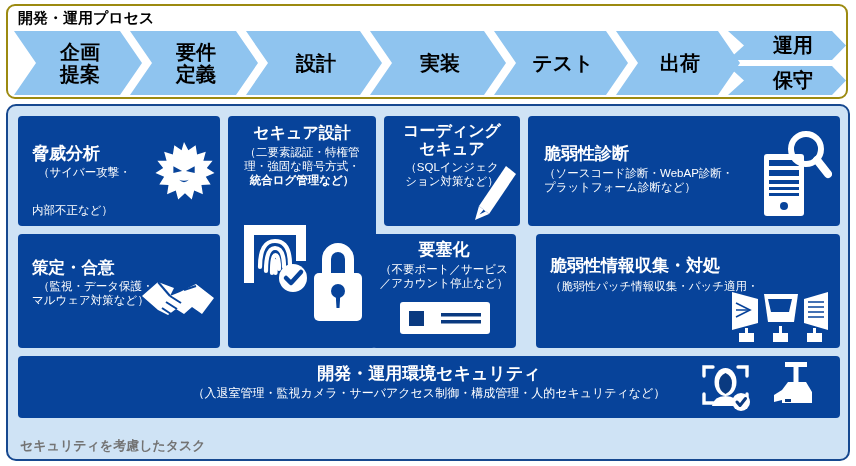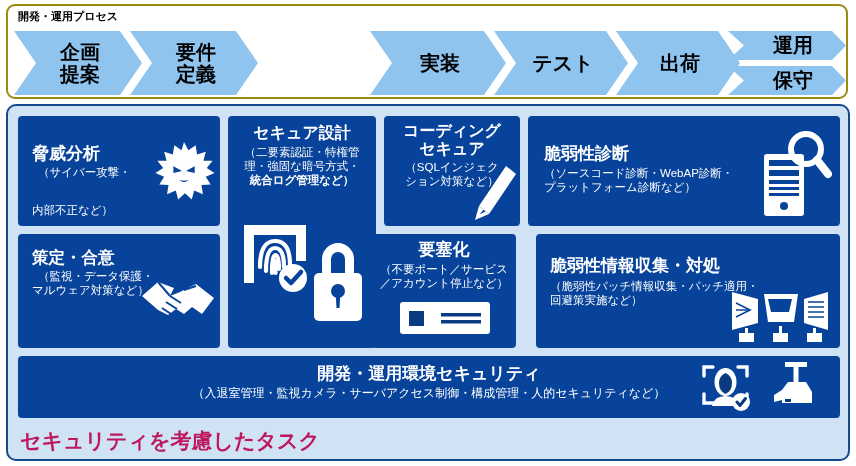--- a/index.html
+++ b/index.html
@@ -27,21 +27,21 @@
     height: 95px;
     border: 2px solid #9c8a10;
     border-radius: 9px;
     background: #ffffff;
     box-sizing: border-box;
   }
   .process-title {
     position: absolute;
     left: 10px;
     top: 3px;
-    font-size: 11px;
+    font-size: 15px;
     font-weight: bold;
     color: #000000;
     letter-spacing: 0px;
     white-space: nowrap;
   }
   .chevrons {
     position: absolute;
     left: 6px;
     top: 25px;
     height: 64px;
@@ -104,23 +104,23 @@
     height: 357px;
     background: #cfe3f5;
     border: 2px solid #16488f;
     border-radius: 10px;
     box-sizing: border-box;
   }
   .sec-panel-label {
     position: absolute;
     left: 12px;
     bottom: 4px;
-    font-size: 21px;
+    font-size: 13px;
     font-weight: bold;
-    color: #be185d;
+    color: #737373;
     white-space: nowrap;
   }
 
   
   .card {
     position: absolute;
     background: #07439a;
     border-radius: 4px;
     box-sizing: border-box;
     color: #ffffff;
@@ -161,20 +161,23 @@
       <div class="chev first" style="left:0px; width:128px;">
         <span class="cline">企画</span>
         <span class="cline">提案</span>
       </div>
 
       <div class="chev" style="left:116px; width:128px;">
         <span class="cline">要件</span>
         <span class="cline">定義</span>
       </div>
 
+      <div class="chev" style="left:232px; width:136px;">
+        <span class="cline">設計</span>
+      </div>
 
       <div class="chev" style="left:356px; width:136px;">
         <span class="cline">実装</span>
       </div>
 
       <div class="chev" style="left:480px; width:134px;">
         <span class="cline">テスト</span>
       </div>
 
       <div class="chev" style="left:602px; width:124px;">
@@ -291,21 +294,21 @@
           </g>
 
           <circle cx="50" cy="19" r="15" fill="none" stroke="#ffffff" stroke-width="6"></circle>
           <path d="M61 30 L72 44" stroke="#ffffff" stroke-width="8" stroke-linecap="round"></path>
         </svg>
       </div>
     </div>
 
     <div class="card" style="left:10px; top:128px; width:202px; height:114px;">
       <div class="card-text-block lft" style="left:14px; top:14px; width:180px;">
-        <div class="t" style="font-size:16.5px; margin-top:0;">策定・合意</div>
+        <div class="t" style="font-size:16.5px; margin-top:10px;">策定・合意</div>
         <div class="s" style="font-size:11.5px; margin-top:2px; text-indent:6px;">（監視・データ保護・</div>
         <div class="s" style="font-size:11.5px;">マルウェア対策など）</div>
       </div>
       <div class="icon-wrap" style="left:122px; top:40px;">
         <svg width="78" height="58" viewBox="0 0 78 58">
           <g fill="#ffffff">
             <path d="M2 22 L18 8 L34 14 L30 22 L40 18 L56 10 L74 24 L62 40 L52 33 L44 40 L36 35 L28 41 L18 36 Z"></path>
           </g>
           <g fill="none" stroke="#07439a" stroke-width="2">
             <path d="M30 22 L41 29"></path>
@@ -331,21 +334,20 @@
           <rect x="41" y="11" width="40" height="3.5" fill="#0a3a80"></rect>
           <rect x="41" y="18" width="40" height="3.5" fill="#0a3a80"></rect>
         </svg>
       </div>
     </div>
 
     <div class="card" style="left:528px; top:128px; width:304px; height:114px;">
       <div class="card-text-block lft" style="left:14px; top:22px; width:240px;">
         <div class="t" style="font-size:17px;">脆弱性情報収集・対処</div>
         <div class="s" style="font-size:11.5px; margin-top:4px;">（脆弱性パッチ情報収集・パッチ適用・</div>
-        <div class="s" style="font-size:11.5px;">回避策実施など）</div>
       </div>
       <div class="icon-wrap" style="left:196px; top:56px;">
         <svg width="96" height="52" viewBox="0 0 96 52">
           <g fill="#ffffff">
 
             <path d="M0 2 L26 9 L26 33 L0 40 Z"></path>
 
             <path d="M32 4 L66 4 L62 32 L36 32 Z"></path>
 
             <path d="M72 9 L96 2 L96 40 L72 33 Z"></path>

